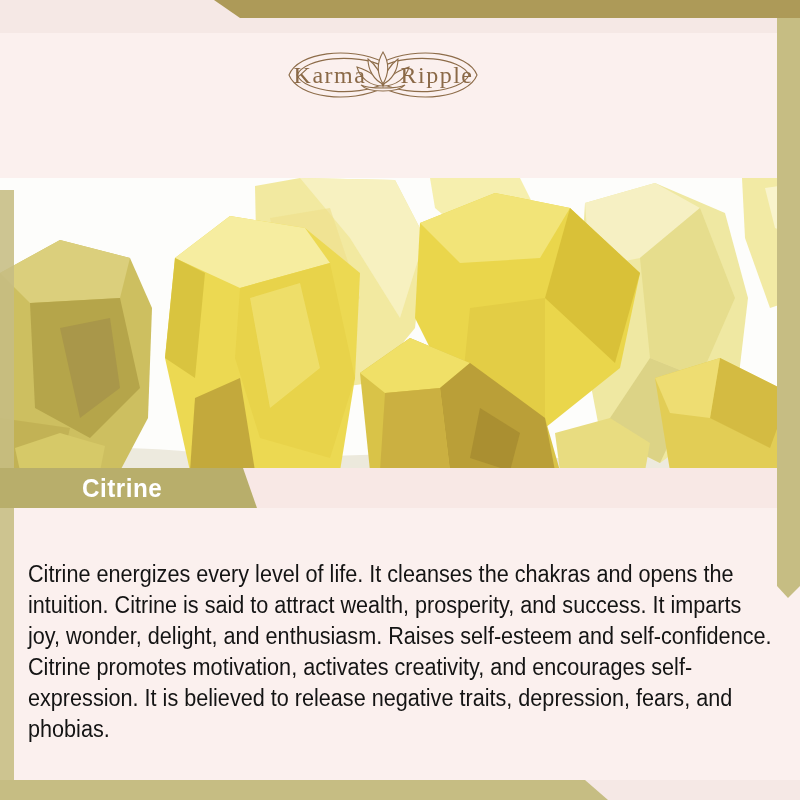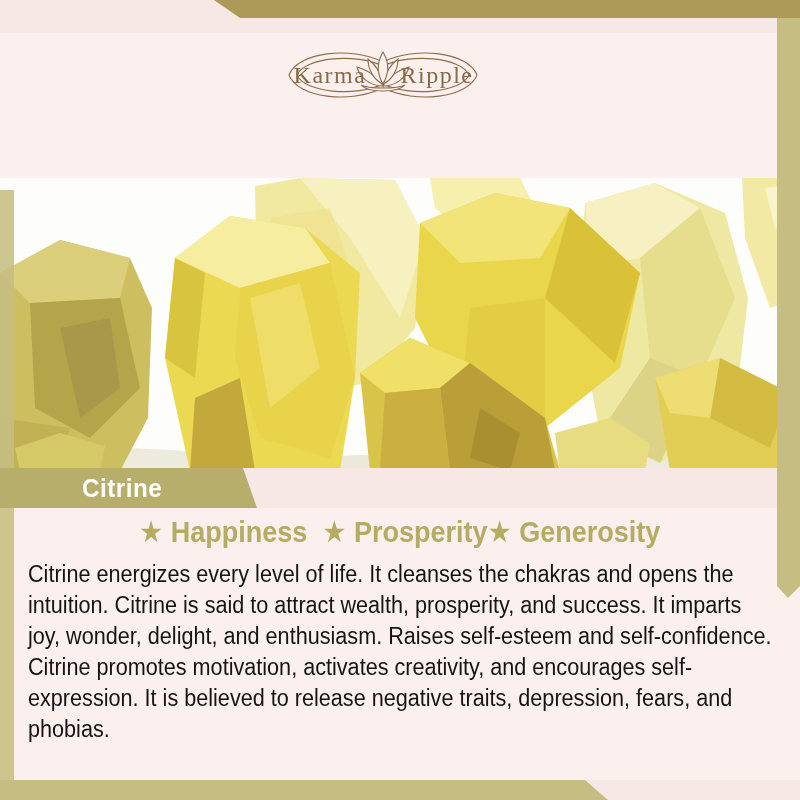--- a/index.html
+++ b/index.html
@@ -127,23 +127,20 @@
     <polygon points="0,240 70,250 60,293 0,293" fill="#c2b255"></polygon>
 
     <polygon points="15,270 60,255 105,268 100,293 20,293" fill="#d6c968"></polygon>
   </svg>
 
   <div class="citrine-band"></div>
   <div class="citrine-banner">
     <span>Citrine</span>
   </div>
 
-  <div class="benefits">
-    <span>★ Happiness  ★ Prosperity★ Generosity</span>
-  </div>
 
   <div class="description">
     <div class="line">Citrine energizes every level of life. It cleanses the chakras and opens the</div>
     <div class="line">intuition. Citrine is said to attract wealth, prosperity, and success. It imparts</div>
     <div class="line">joy, wonder, delight, and enthusiasm. Raises self-esteem and self-confidence.</div>
     <div class="line">Citrine promotes motivation, activates creativity, and encourages self-</div>
     <div class="line">expression. It is believed to release negative traits, depression, fears, and</div>
     <div class="line">phobias.</div>
   </div>
 

